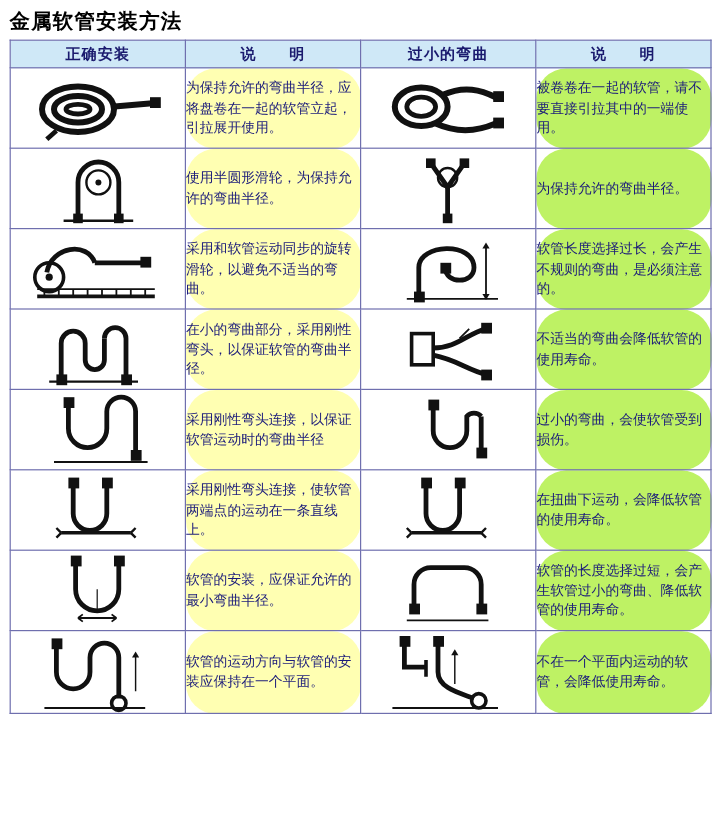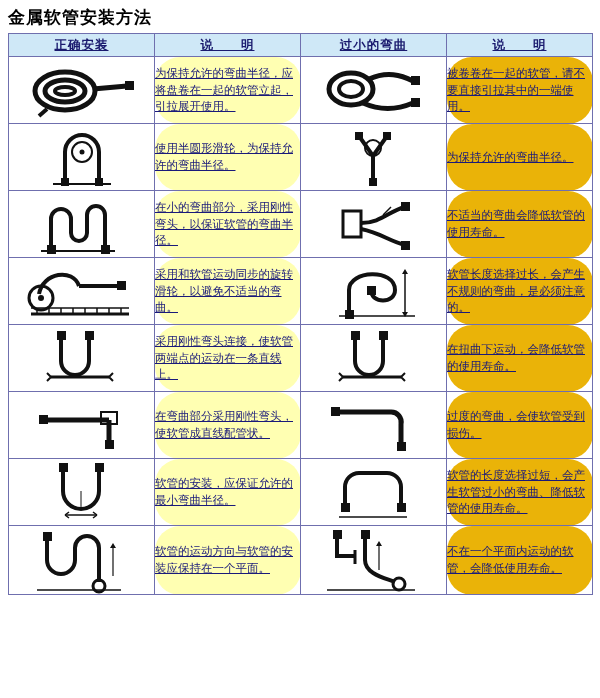--- a/index.html
+++ b/index.html
@@ -32,21 +32,20 @@
     border-collapse: collapse;
     table-layout: fixed;
     width: 584px;
     margin: 0 0 0 8px;
     border: 1px solid #3a3a8c;
   }
   table.hose-table td, table.hose-table th {
     border: 1px solid #6f6fae;
     padding: 0;
     vertical-align: middle;
-    text-decoration: underline;
   }
   thead th {
     background: #cfe8f7;
     color: #1a1a6e;
     font-size: 12.5px;
     font-weight: bold;
     height: 22px;
     text-align: center;
     letter-spacing: 1px;
   }
@@ -60,21 +59,21 @@
   td.txt-cell {
     background: #ffffb2;
     color: #1a1a7a;
     font-size: 11.5px;
     line-height: 1.45;
     padding: 4px 7px;
     text-align: left;
     border-radius: 25px;
   }
   td.txt-cell.wrong {
-    background: #eab308;
+    background: #bef264;
   }
   .fig {
     display: block;
     margin: 0 auto;
   }
 </style>
 </head>
 <body>
 
 <div id="page">
@@ -144,44 +143,20 @@
             <rect x="74" y="6" width="8" height="8" fill="#111"></rect>
             <rect x="60" y="52" width="8" height="8" fill="#111"></rect>
           </svg>
         </td>
         <td class="txt-cell wrong">为保持允许的弯曲半径。</td>
       </tr>
 
       <tr>
         <td class="img-cell">
           <svg class="fig" width="130" height="62" viewBox="0 0 130 62">
-            <path d="M34 58 L34 26 A10 10 0 0 1 54 26 L54 40 A8 8 0 0 0 70 40 L70 22" fill="none" stroke="#111" stroke-width="4"></path>
-            <path d="M70 22 A9 9 0 0 1 88 22 L88 58" fill="none" stroke="#111" stroke-width="4"></path>
-            <rect x="30" y="52" width="9" height="9" fill="#111"></rect>
-            <rect x="84" y="52" width="9" height="9" fill="#111"></rect>
-            <path d="M24 58 L98 58" stroke="#111" stroke-width="2"></path>
-          </svg>
-        </td>
-        <td class="txt-cell">在小的弯曲部分，采用刚性弯头，以保证软管的弯曲半径。</td>
-        <td class="img-cell">
-          <svg class="fig" width="130" height="62" viewBox="0 0 130 62">
-            <rect x="34" y="18" width="18" height="26" fill="none" stroke="#111" stroke-width="3"></rect>
-            <path d="M52 30 C72 30, 80 18, 96 14" fill="none" stroke="#111" stroke-width="4"></path>
-            <path d="M52 36 C72 40, 80 48, 96 52" fill="none" stroke="#111" stroke-width="4"></path>
-            <rect x="92" y="9" width="9" height="9" fill="#111"></rect>
-            <rect x="92" y="48" width="9" height="9" fill="#111"></rect>
-            <path d="M74 22 L82 14" stroke="#111" stroke-width="1.5"></path>
-          </svg>
-        </td>
-        <td class="txt-cell wrong">不适当的弯曲会降低软管的使用寿命。</td>
-      </tr>
-
-      <tr>
-        <td class="img-cell">
-          <svg class="fig" width="130" height="62" viewBox="0 0 130 62">
             <path d="M22 34 C26 12, 56 8, 62 26" fill="none" stroke="#111" stroke-width="4"></path>
             <circle cx="24" cy="38" r="12" fill="none" stroke="#111" stroke-width="3"></circle>
             <circle cx="24" cy="38" r="3" fill="#111"></circle>
             <path d="M62 26 L104 26" stroke="#111" stroke-width="4"></path>
             <rect x="100" y="21" width="9" height="9" fill="#111"></rect>
             <path d="M14 54 L112 54" stroke="#111" stroke-width="3"></path>
             <path d="M14 48 L112 48" stroke="#111" stroke-width="1.5"></path>
             <path d="M20 48 L20 54 M32 48 L32 54 M44 48 L44 54 M56 48 L56 54 M68 48 L68 54 M80 48 L80 54 M92 48 L92 54 M104 48 L104 54" stroke="#111" stroke-width="1.5"></path>
           </svg>
         </td>
@@ -193,20 +168,64 @@
             <rect x="58" y="26" width="9" height="9" fill="#111"></rect>
             <path d="M96 12 L96 54" stroke="#111" stroke-width="1.5"></path>
             <path d="M93 14 L96 9 L99 14" fill="#111"></path>
             <path d="M93 52 L96 57 L99 52" fill="#111"></path>
             <path d="M30 56 L106 56" stroke="#111" stroke-width="1.5"></path>
           </svg>
         </td>
         <td class="txt-cell wrong">软管长度选择过长，会产生不规则的弯曲，是必须注意的。</td>
       </tr>
 
+      <tr>
+        <td class="img-cell">
+          <svg class="fig" width="130" height="62" viewBox="0 0 130 62">
+            <path d="M34 58 L34 26 A10 10 0 0 1 54 26 L54 40 A8 8 0 0 0 70 40 L70 22" fill="none" stroke="#111" stroke-width="4"></path>
+            <path d="M70 22 A9 9 0 0 1 88 22 L88 58" fill="none" stroke="#111" stroke-width="4"></path>
+            <rect x="30" y="52" width="9" height="9" fill="#111"></rect>
+            <rect x="84" y="52" width="9" height="9" fill="#111"></rect>
+            <path d="M24 58 L98 58" stroke="#111" stroke-width="2"></path>
+          </svg>
+        </td>
+        <td class="txt-cell">在小的弯曲部分，采用刚性弯头，以保证软管的弯曲半径。</td>
+        <td class="img-cell">
+          <svg class="fig" width="130" height="62" viewBox="0 0 130 62">
+            <rect x="34" y="18" width="18" height="26" fill="none" stroke="#111" stroke-width="3"></rect>
+            <path d="M52 30 C72 30, 80 18, 96 14" fill="none" stroke="#111" stroke-width="4"></path>
+            <path d="M52 36 C72 40, 80 48, 96 52" fill="none" stroke="#111" stroke-width="4"></path>
+            <rect x="92" y="9" width="9" height="9" fill="#111"></rect>
+            <rect x="92" y="48" width="9" height="9" fill="#111"></rect>
+            <path d="M74 22 L82 14" stroke="#111" stroke-width="1.5"></path>
+          </svg>
+        </td>
+        <td class="txt-cell wrong">不适当的弯曲会降低软管的使用寿命。</td>
+      </tr>
+
+      <tr>
+        <td class="img-cell">
+          <svg class="fig" width="130" height="62" viewBox="0 0 130 62">
+            <path d="M40 8 L40 30 A16 16 0 0 0 72 30 L72 16 A12 12 0 0 1 96 16 L96 54" fill="none" stroke="#111" stroke-width="4"></path>
+            <rect x="36" y="4" width="9" height="9" fill="#111"></rect>
+            <rect x="92" y="48" width="9" height="9" fill="#111"></rect>
+            <path d="M28 58 L106 58" stroke="#111" stroke-width="1.5"></path>
+          </svg>
+        </td>
+        <td class="txt-cell">采用刚性弯头连接，以保证软管运动时的弯曲半径</td>
+        <td class="img-cell">
+          <svg class="fig" width="130" height="62" viewBox="0 0 130 62">
+            <path d="M52 10 L52 32 A14 14 0 0 0 80 32 L80 20 A8 8 0 0 1 92 20" fill="none" stroke="#111" stroke-width="4"></path>
+            <path d="M92 20 L92 50" fill="none" stroke="#111" stroke-width="4"></path>
+            <rect x="48" y="6" width="9" height="9" fill="#111"></rect>
+            <rect x="88" y="46" width="9" height="9" fill="#111"></rect>
+          </svg>
+        </td>
+        <td class="txt-cell wrong">过小的弯曲，会使软管受到损伤。</td>
+      </tr>
 
       <tr>
         <td class="img-cell">
           <svg class="fig" width="130" height="62" viewBox="0 0 130 62">
             <path d="M44 8 L44 34 A14 14 0 0 0 72 34 L72 8" fill="none" stroke="#111" stroke-width="4"></path>
             <rect x="40" y="4" width="9" height="9" fill="#111"></rect>
             <rect x="68" y="4" width="9" height="9" fill="#111"></rect>
             <path d="M34 50 L92 50" stroke="#111" stroke-width="3"></path>
             <path d="M34 50 L30 46 M34 50 L30 54" stroke="#111" stroke-width="2"></path>
             <path d="M92 50 L96 46 M92 50 L96 54" stroke="#111" stroke-width="2"></path>
@@ -219,40 +238,20 @@
             <rect x="42" y="4" width="9" height="9" fill="#111"></rect>
             <rect x="70" y="4" width="9" height="9" fill="#111"></rect>
             <path d="M34 50 L92 50" stroke="#111" stroke-width="3"></path>
             <path d="M34 50 L30 46 M34 50 L30 54" stroke="#111" stroke-width="2"></path>
             <path d="M92 50 L96 46 M92 50 L96 54" stroke="#111" stroke-width="2"></path>
           </svg>
         </td>
         <td class="txt-cell wrong">在扭曲下运动，会降低软管的使用寿命。</td>
       </tr>
 
-      <tr>
-        <td class="img-cell">
-          <svg class="fig" width="130" height="62" viewBox="0 0 130 62">
-            <path d="M26 26 L92 26" stroke="#111" stroke-width="5" fill="none"></path>
-            <path d="M92 26 L92 50" stroke="#111" stroke-width="5" fill="none"></path>
-            <rect x="22" y="21" width="9" height="9" fill="#111"></rect>
-            <rect x="88" y="46" width="9" height="9" fill="#111"></rect>
-            <rect x="84" y="18" width="16" height="12" fill="none" stroke="#111" stroke-width="2"></rect>
-          </svg>
-        </td>
-        <td class="txt-cell">在弯曲部分采用刚性弯头，使软管成直线配管状。</td>
-        <td class="img-cell">
-          <svg class="fig" width="130" height="62" viewBox="0 0 130 62">
-            <path d="M26 18 L82 18 A10 10 0 0 1 92 30 L92 52" fill="none" stroke="#111" stroke-width="5"></path>
-            <rect x="22" y="13" width="9" height="9" fill="#111"></rect>
-            <rect x="88" y="48" width="9" height="9" fill="#111"></rect>
-          </svg>
-        </td>
-        <td class="txt-cell wrong">过度的弯曲，会使软管受到损伤。</td>
-      </tr>
 
       <tr>
         <td class="img-cell">
           <svg class="fig" width="130" height="62" viewBox="0 0 130 62">
             <path d="M46 6 L46 30 A18 18 0 0 0 82 30 L82 6" fill="none" stroke="#111" stroke-width="4"></path>
             <rect x="42" y="2" width="9" height="9" fill="#111"></rect>
             <rect x="78" y="2" width="9" height="9" fill="#111"></rect>
             <path d="M64 48 L64 30" stroke="#111" stroke-width="1"></path>
             <path d="M48 54 L80 54" stroke="#111" stroke-width="1.5"></path>
             <path d="M48 54 L52 51 M48 54 L52 57" stroke="#111" stroke-width="1.5"></path>

